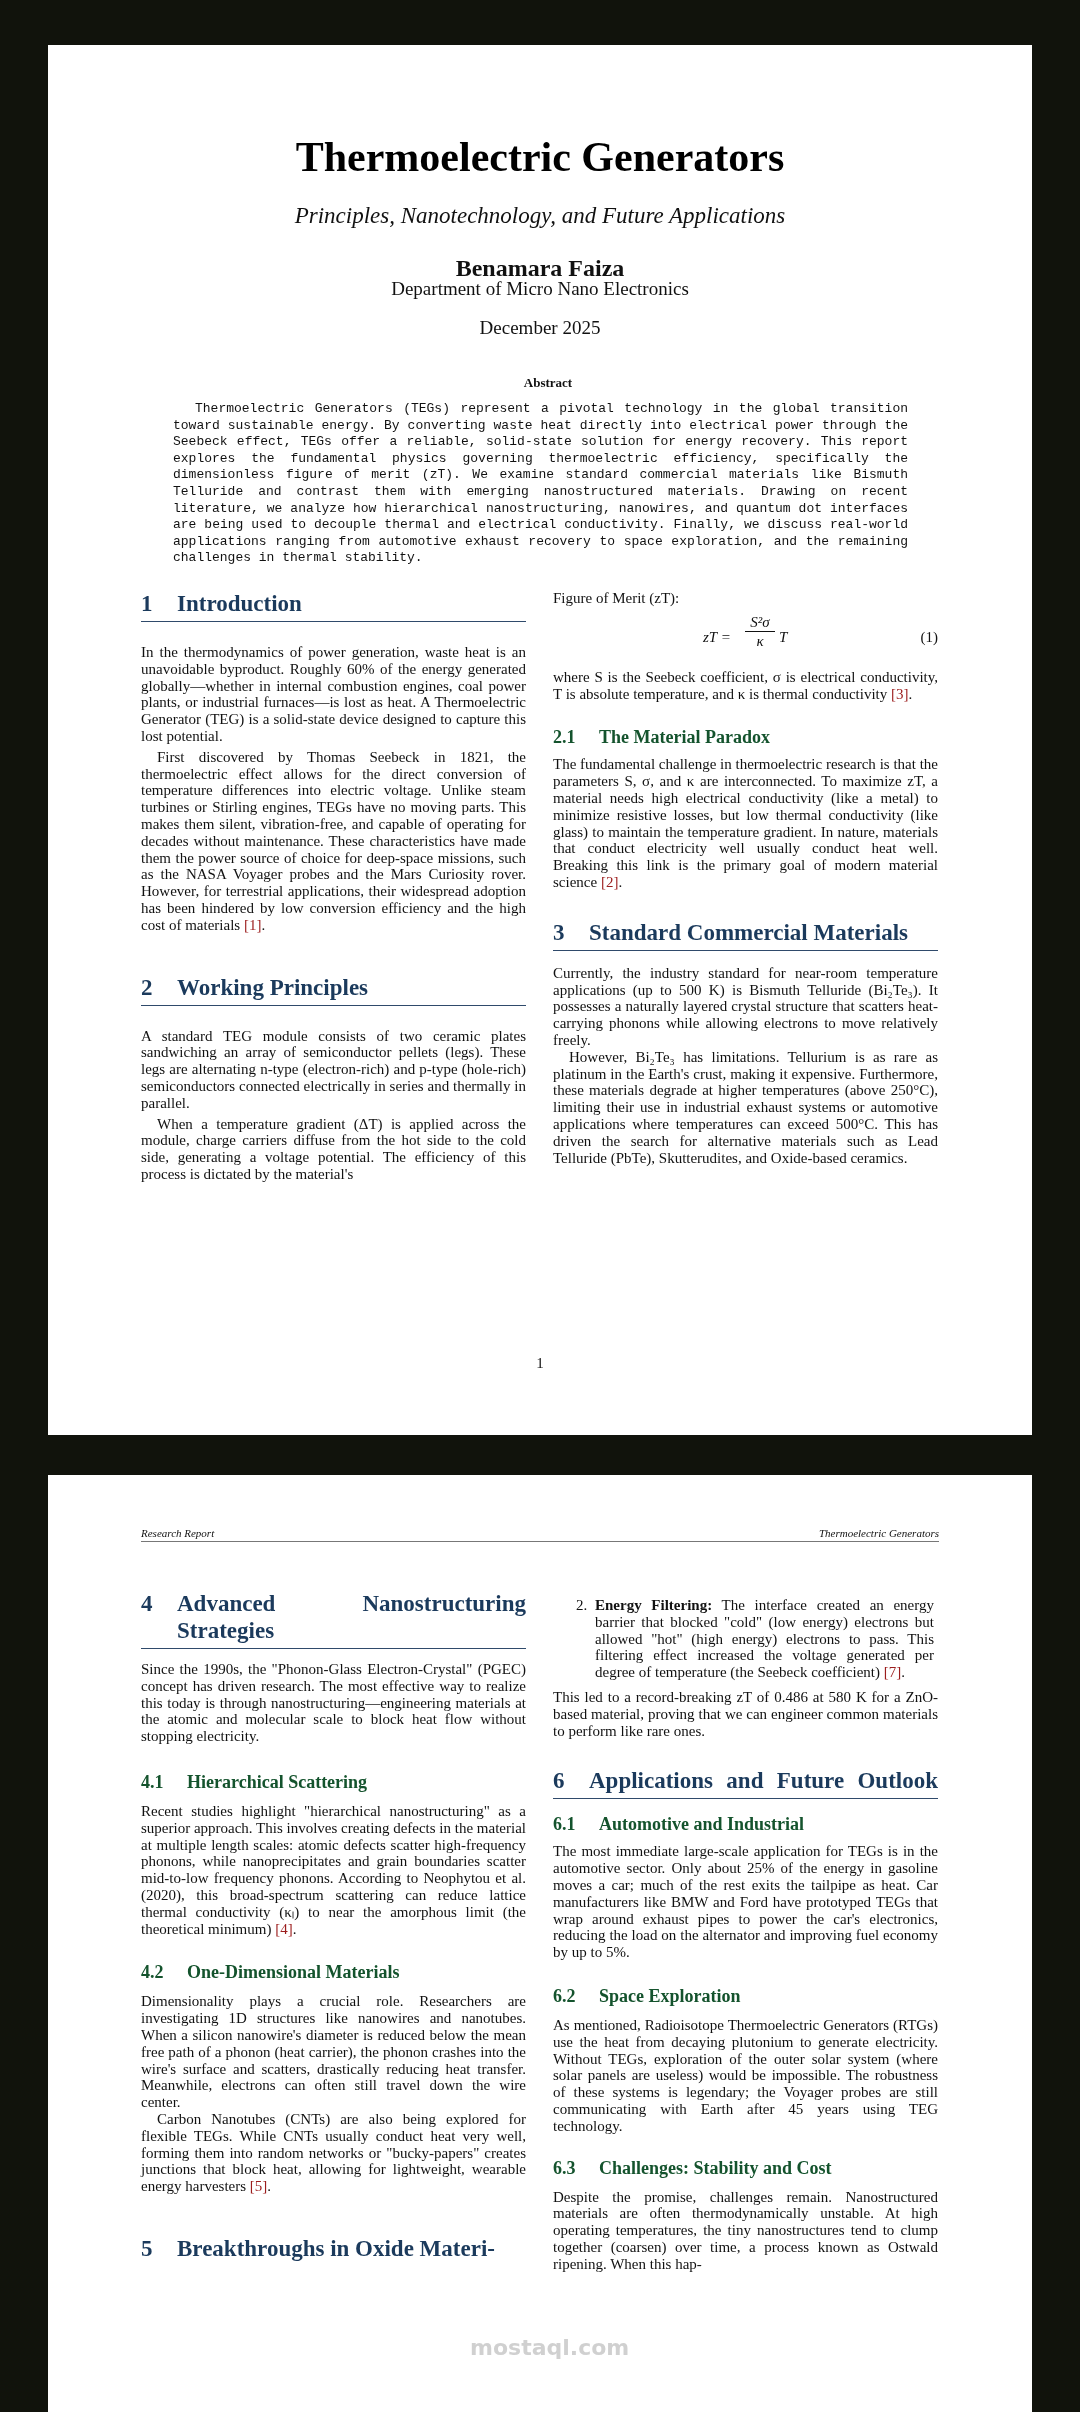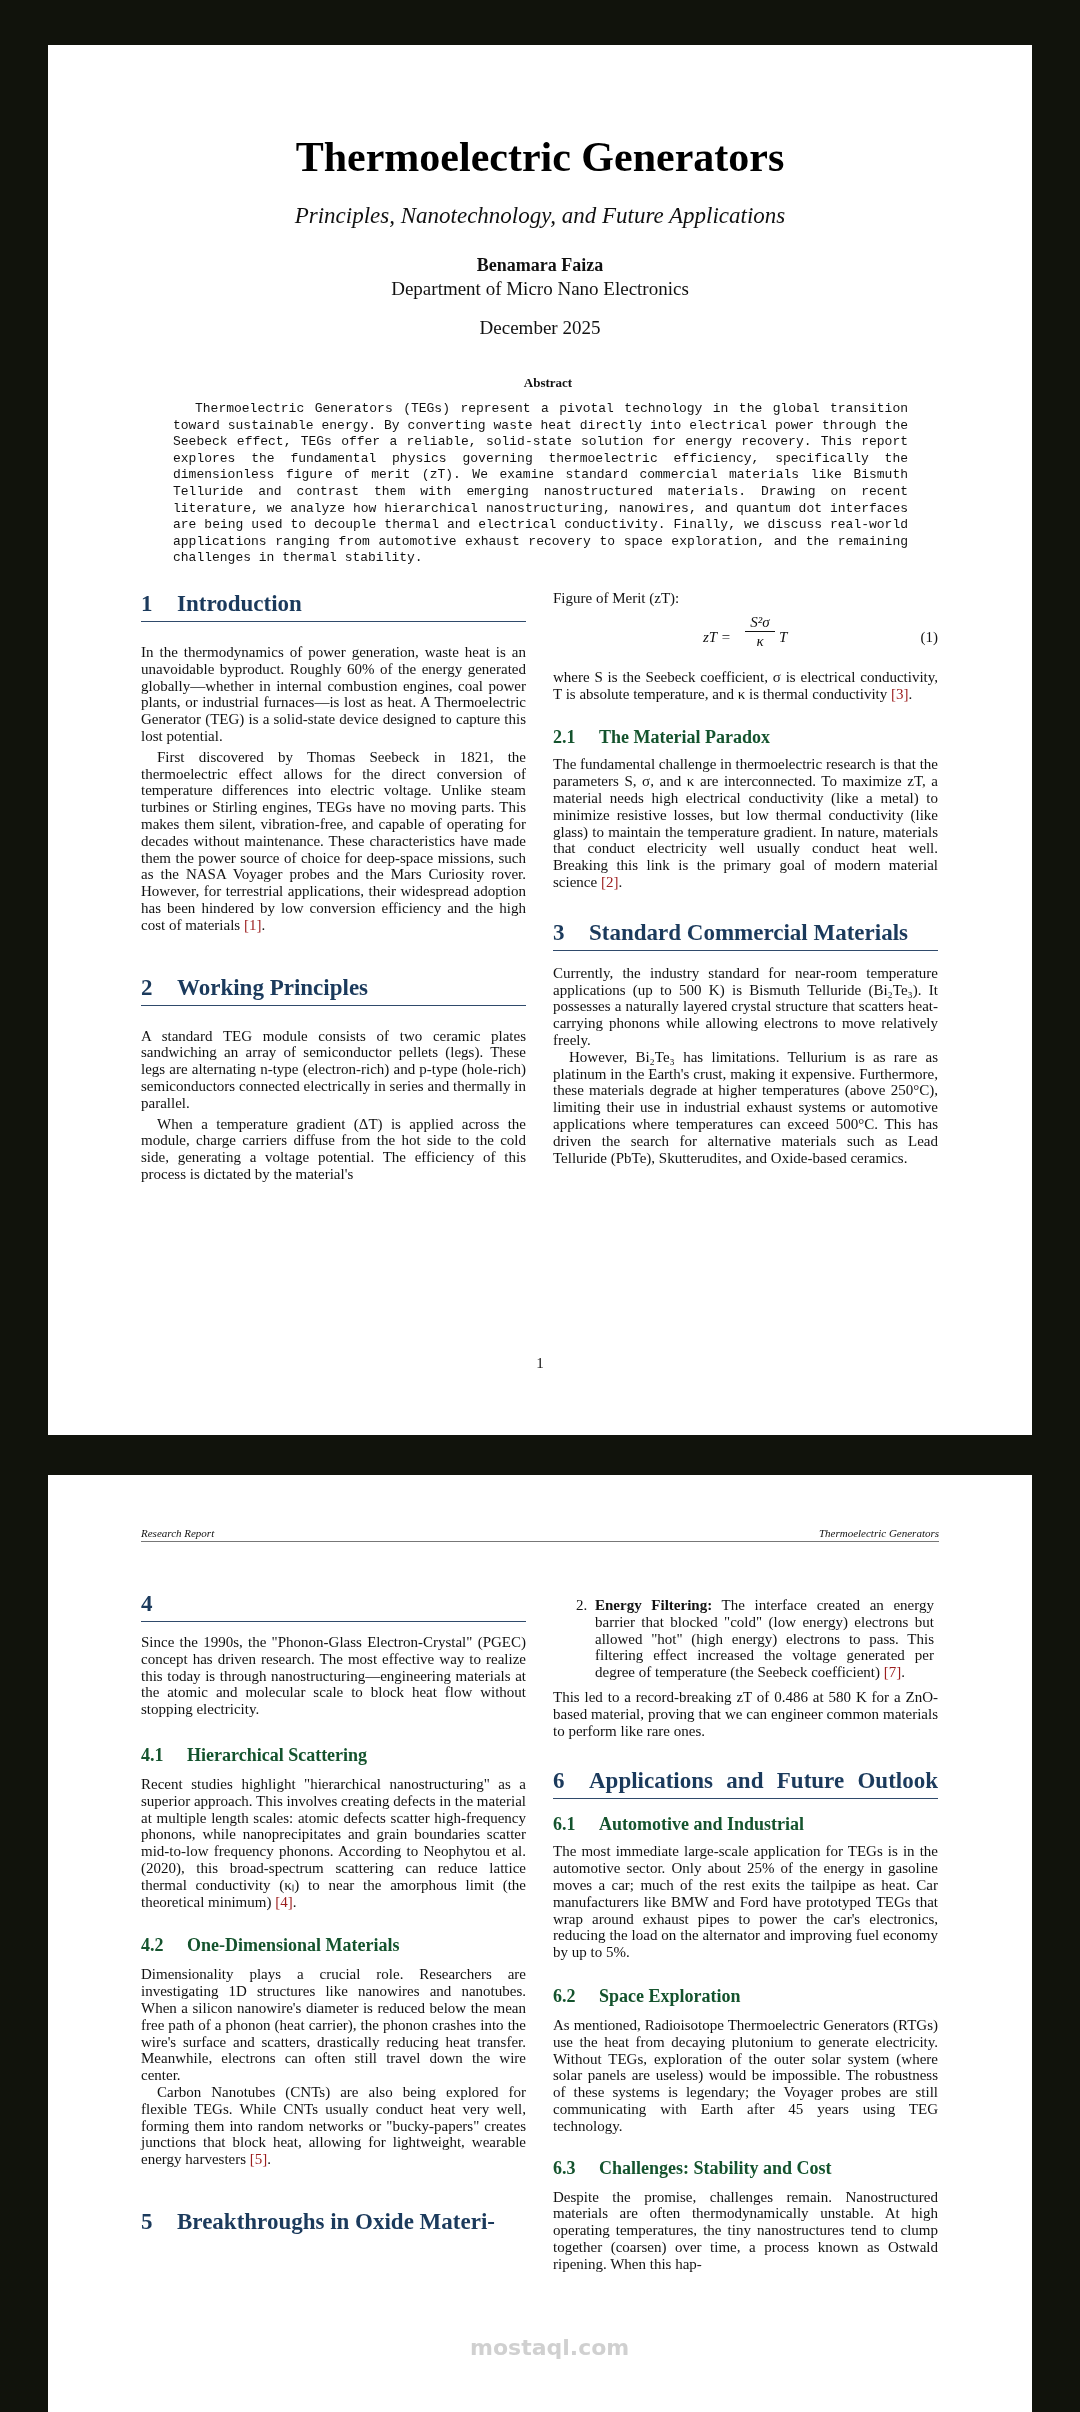--- a/index.html
+++ b/index.html
@@ -23,21 +23,21 @@
     font-weight: bold; font-size: 42px; color: #000;
   }
   .subtitle {
     position: absolute; left: 0; width: 100%; top: 158px;
     text-align: center; font-family: "Liberation Serif", serif;
     font-style: italic; font-size: 23px; color: #111;
   }
   .author {
     position: absolute; left: 0; width: 100%; top: 210px;
     text-align: center; font-family: "Liberation Serif", serif;
-    font-weight: bold; font-size: 18px;
+    font-weight: bold; font-size: 24px;
   }
   .dept {
     position: absolute; left: 0; width: 100%; top: 233px;
     text-align: center; font-family: "Liberation Serif", serif; font-size: 19px;
   }
   .date {
     position: absolute; left: 0; width: 100%; top: 272px;
     text-align: center; font-family: "Liberation Serif", serif; font-size: 19px;
   }
   .abstract-head {
@@ -170,20 +170,21 @@
 
 <div class="page" id="page2">
   <div class="runhead">
     <span>Research Report</span>
     <span>Thermoelectric Generators</span>
   </div>
 
   <div class="col" style="left:93px; top:115px;">
     <div class="sec just">
       <span class="num">4</span>
+      <span class="txt">Advanced Nanostructuring Strategies</span>
     </div>
     <div style="height:12px"></div>
     <p>Since the 1990s, the "Phonon-Glass Electron-Crystal" (PGEC) concept has driven research. The most effective way to realize this today is through nanostructuring—engineering materials at the atomic and molecular scale to block heat flow without stopping electricity.</p>
 
     <div style="height:26px"></div>
     <div class="sub">
       <span class="num">4.1</span>
       <span>Hierarchical Scattering</span>
     </div>
     <div style="height:10px"></div>

